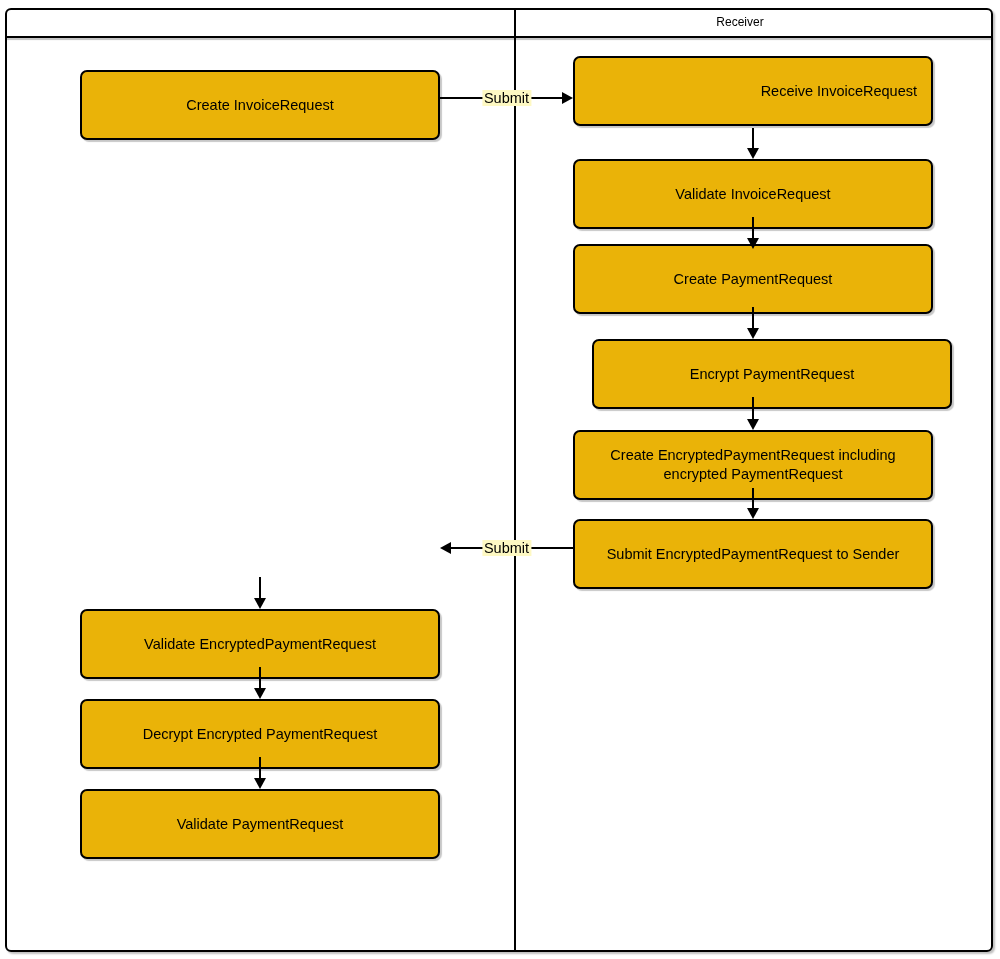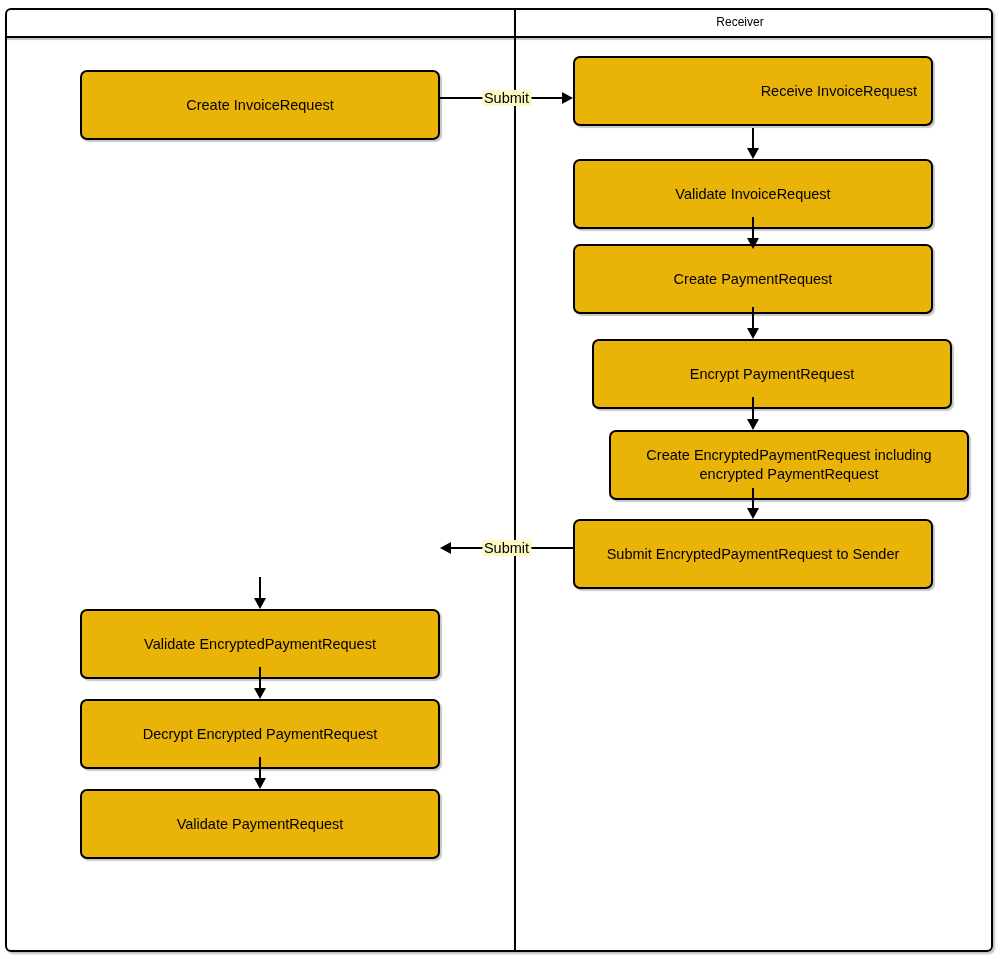--- a/index.html
+++ b/index.html
@@ -164,21 +164,21 @@
   </div>
   <div class="node" style="left:573px; top:159px;">
     <span class="node-label">Validate InvoiceRequest</span>
   </div>
   <div class="node" style="left:573px; top:244px;">
     <span class="node-label">Create PaymentRequest</span>
   </div>
   <div class="node" style="left:573px; top:339px;margin-left:19px;">
     <span class="node-label">Encrypt PaymentRequest</span>
   </div>
-  <div class="node" style="left:573px; top:430px;margin-left:36px;">
+  <div class="node" style="left:573px; top:430px;">
     <span class="node-label">Create EncryptedPaymentRequest including encrypted PaymentRequest</span>
   </div>
   <div class="node" style="left:573px; top:519px;">
     <span class="node-label">Submit EncryptedPaymentRequest to Sender</span>
   </div>
 
   <div class="varrow" style="left:747px; top:128px; height:31px;">
     <div class="shaft"></div>
     <div class="head-down"></div>
   </div>

